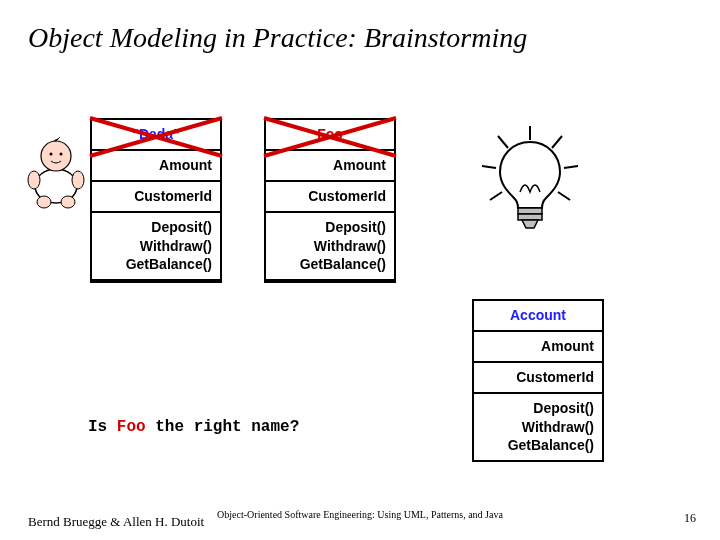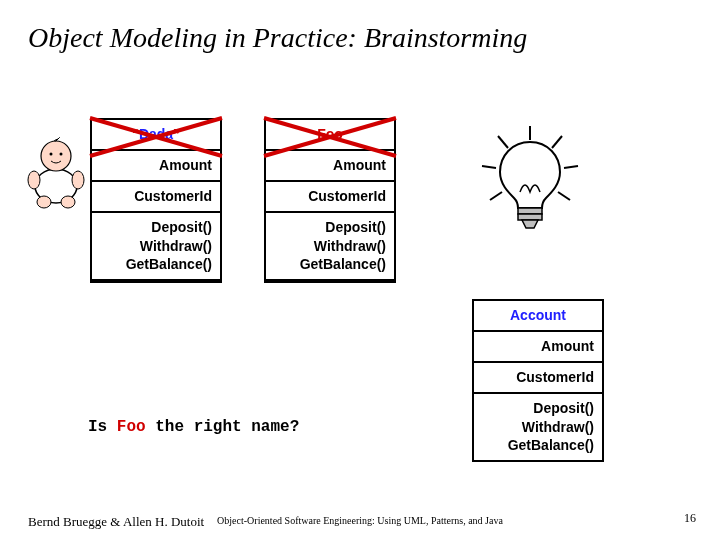--- a/index.html
+++ b/index.html
@@ -87,21 +87,21 @@
   .question .foo { color: #d00000; }
   .footer-left {
     position: absolute;
     bottom: 10px;
     left: 28px;
     font-family: "Times New Roman", Times, serif;
     font-size: 13px;
   }
   .footer-center {
     position: absolute;
-    bottom: 14px;
+    bottom: 20px;
     left: 0;
     right: 0;
     text-align: center;
     font-family: "Times New Roman", Times, serif;
     font-size: 10px;
   }
   .footer-right {
     position: absolute;
     bottom: 14px;
     right: 24px;

